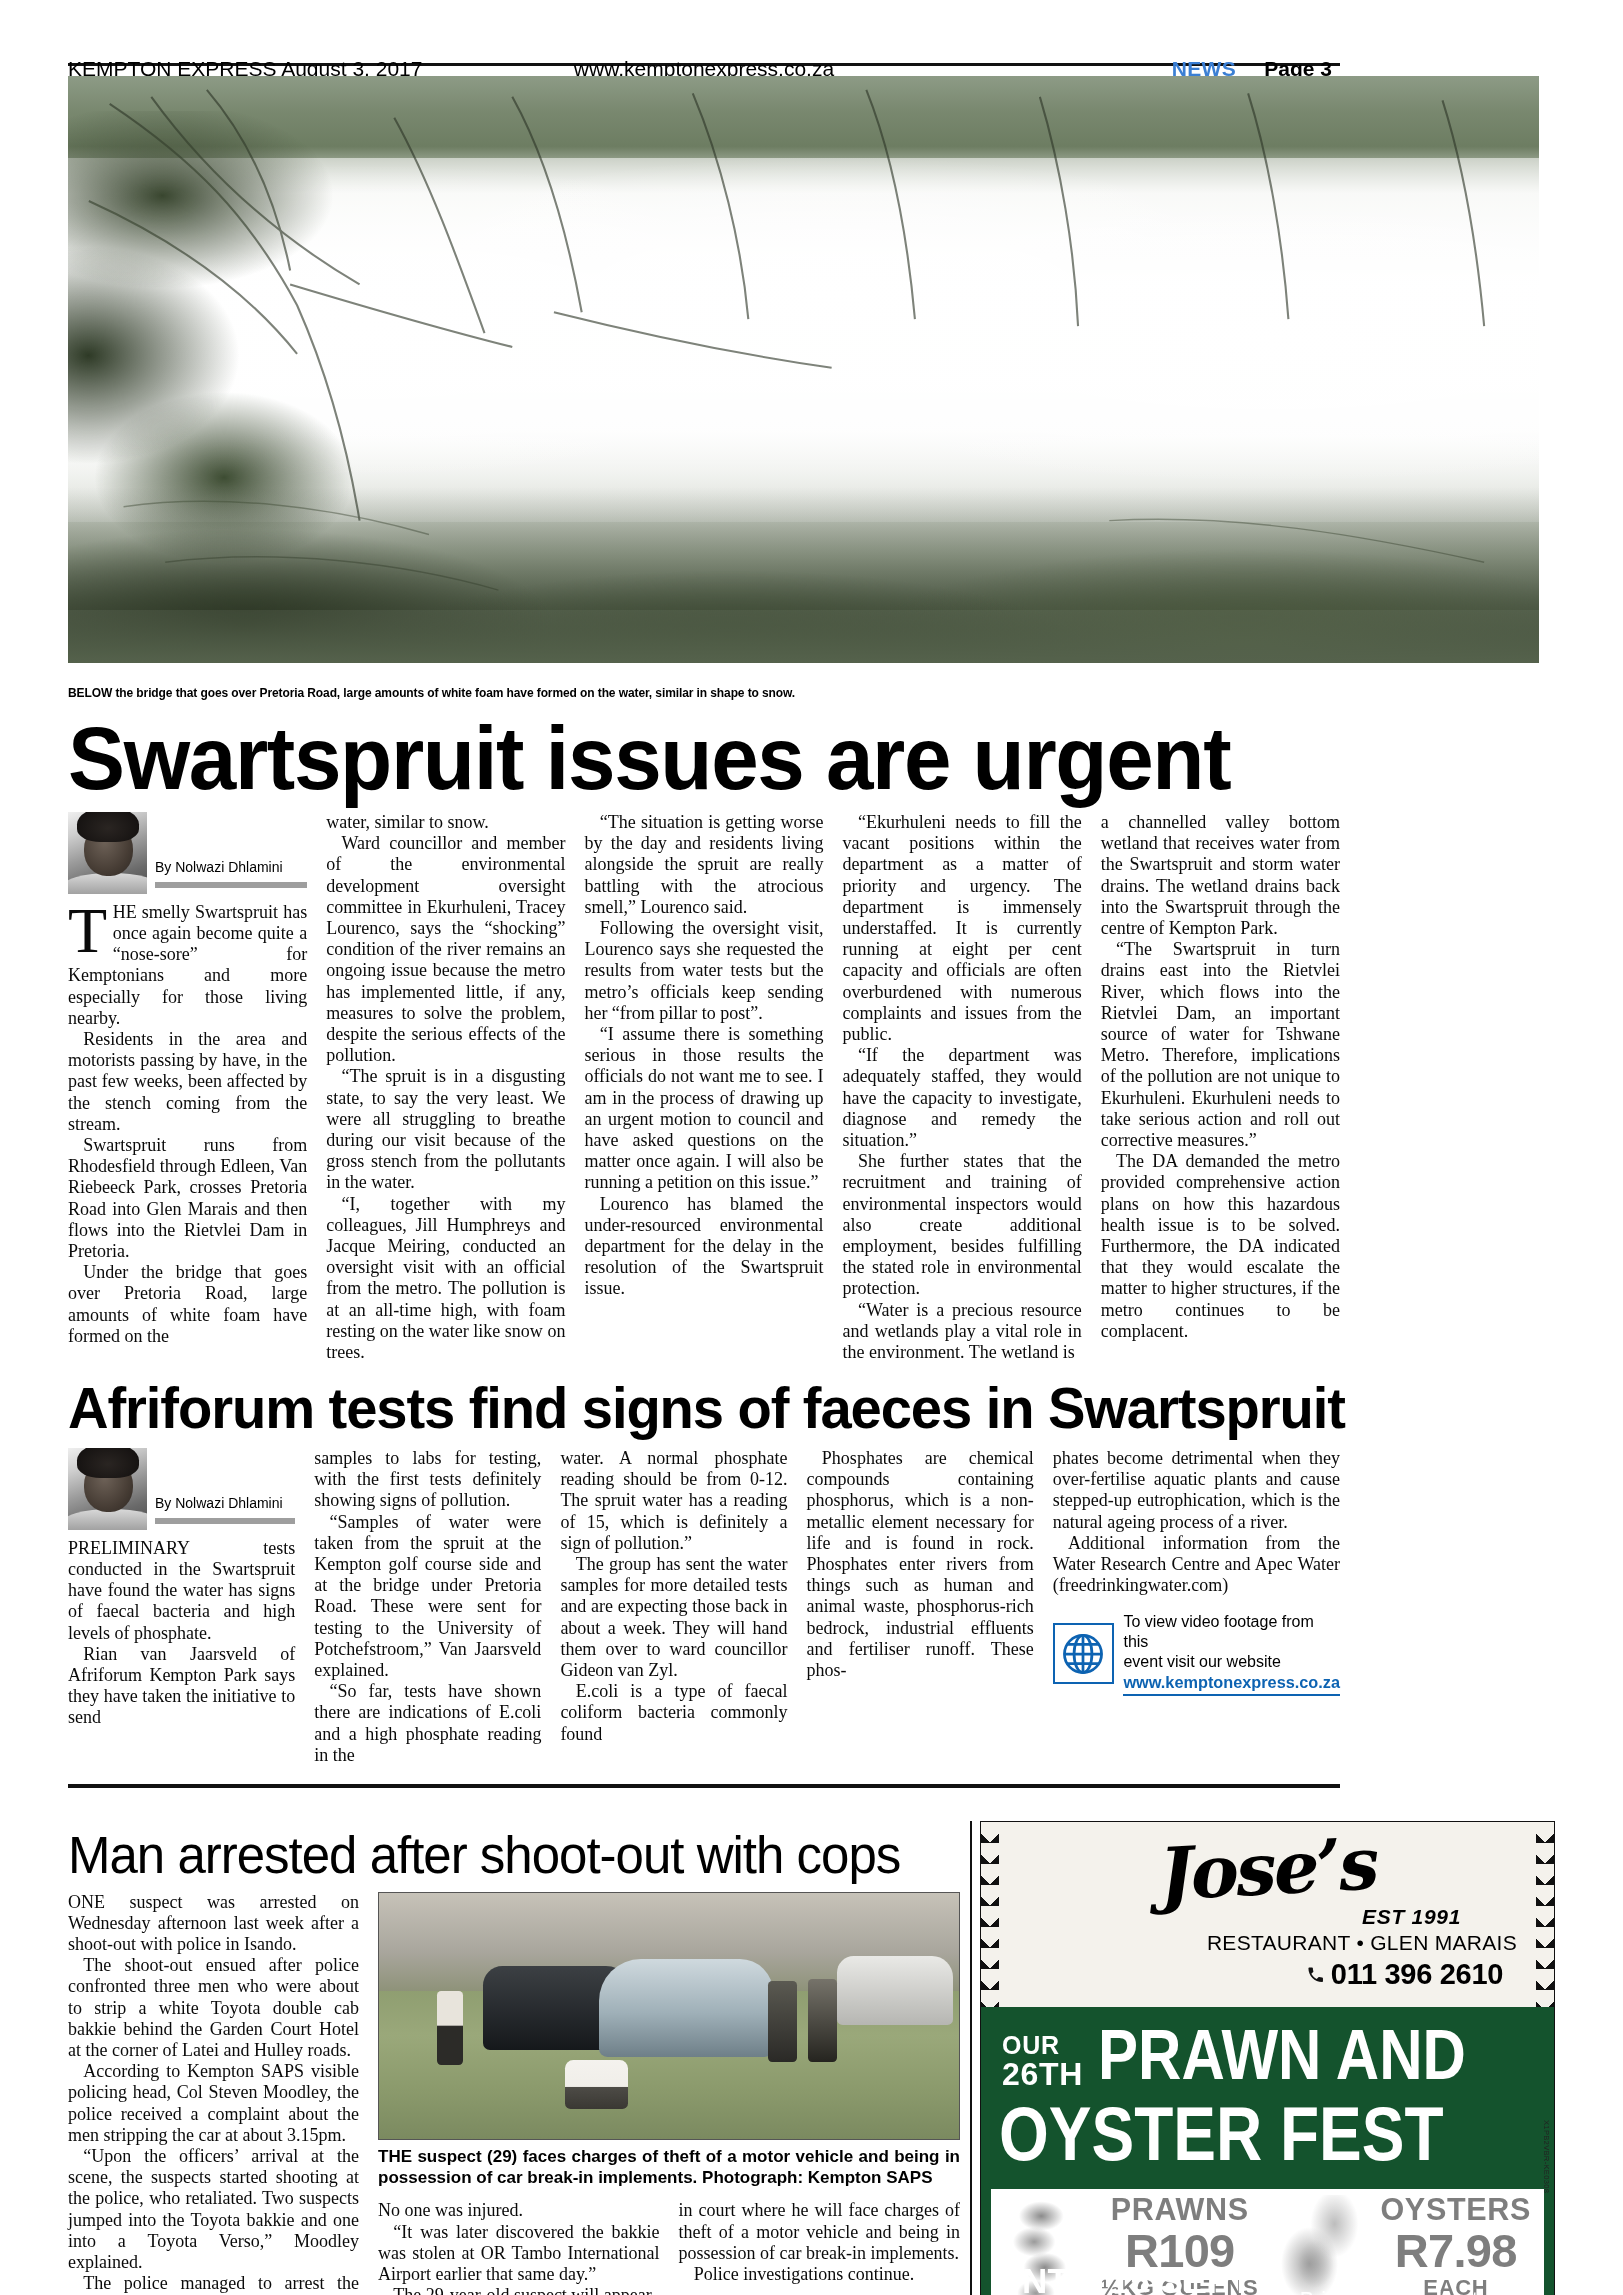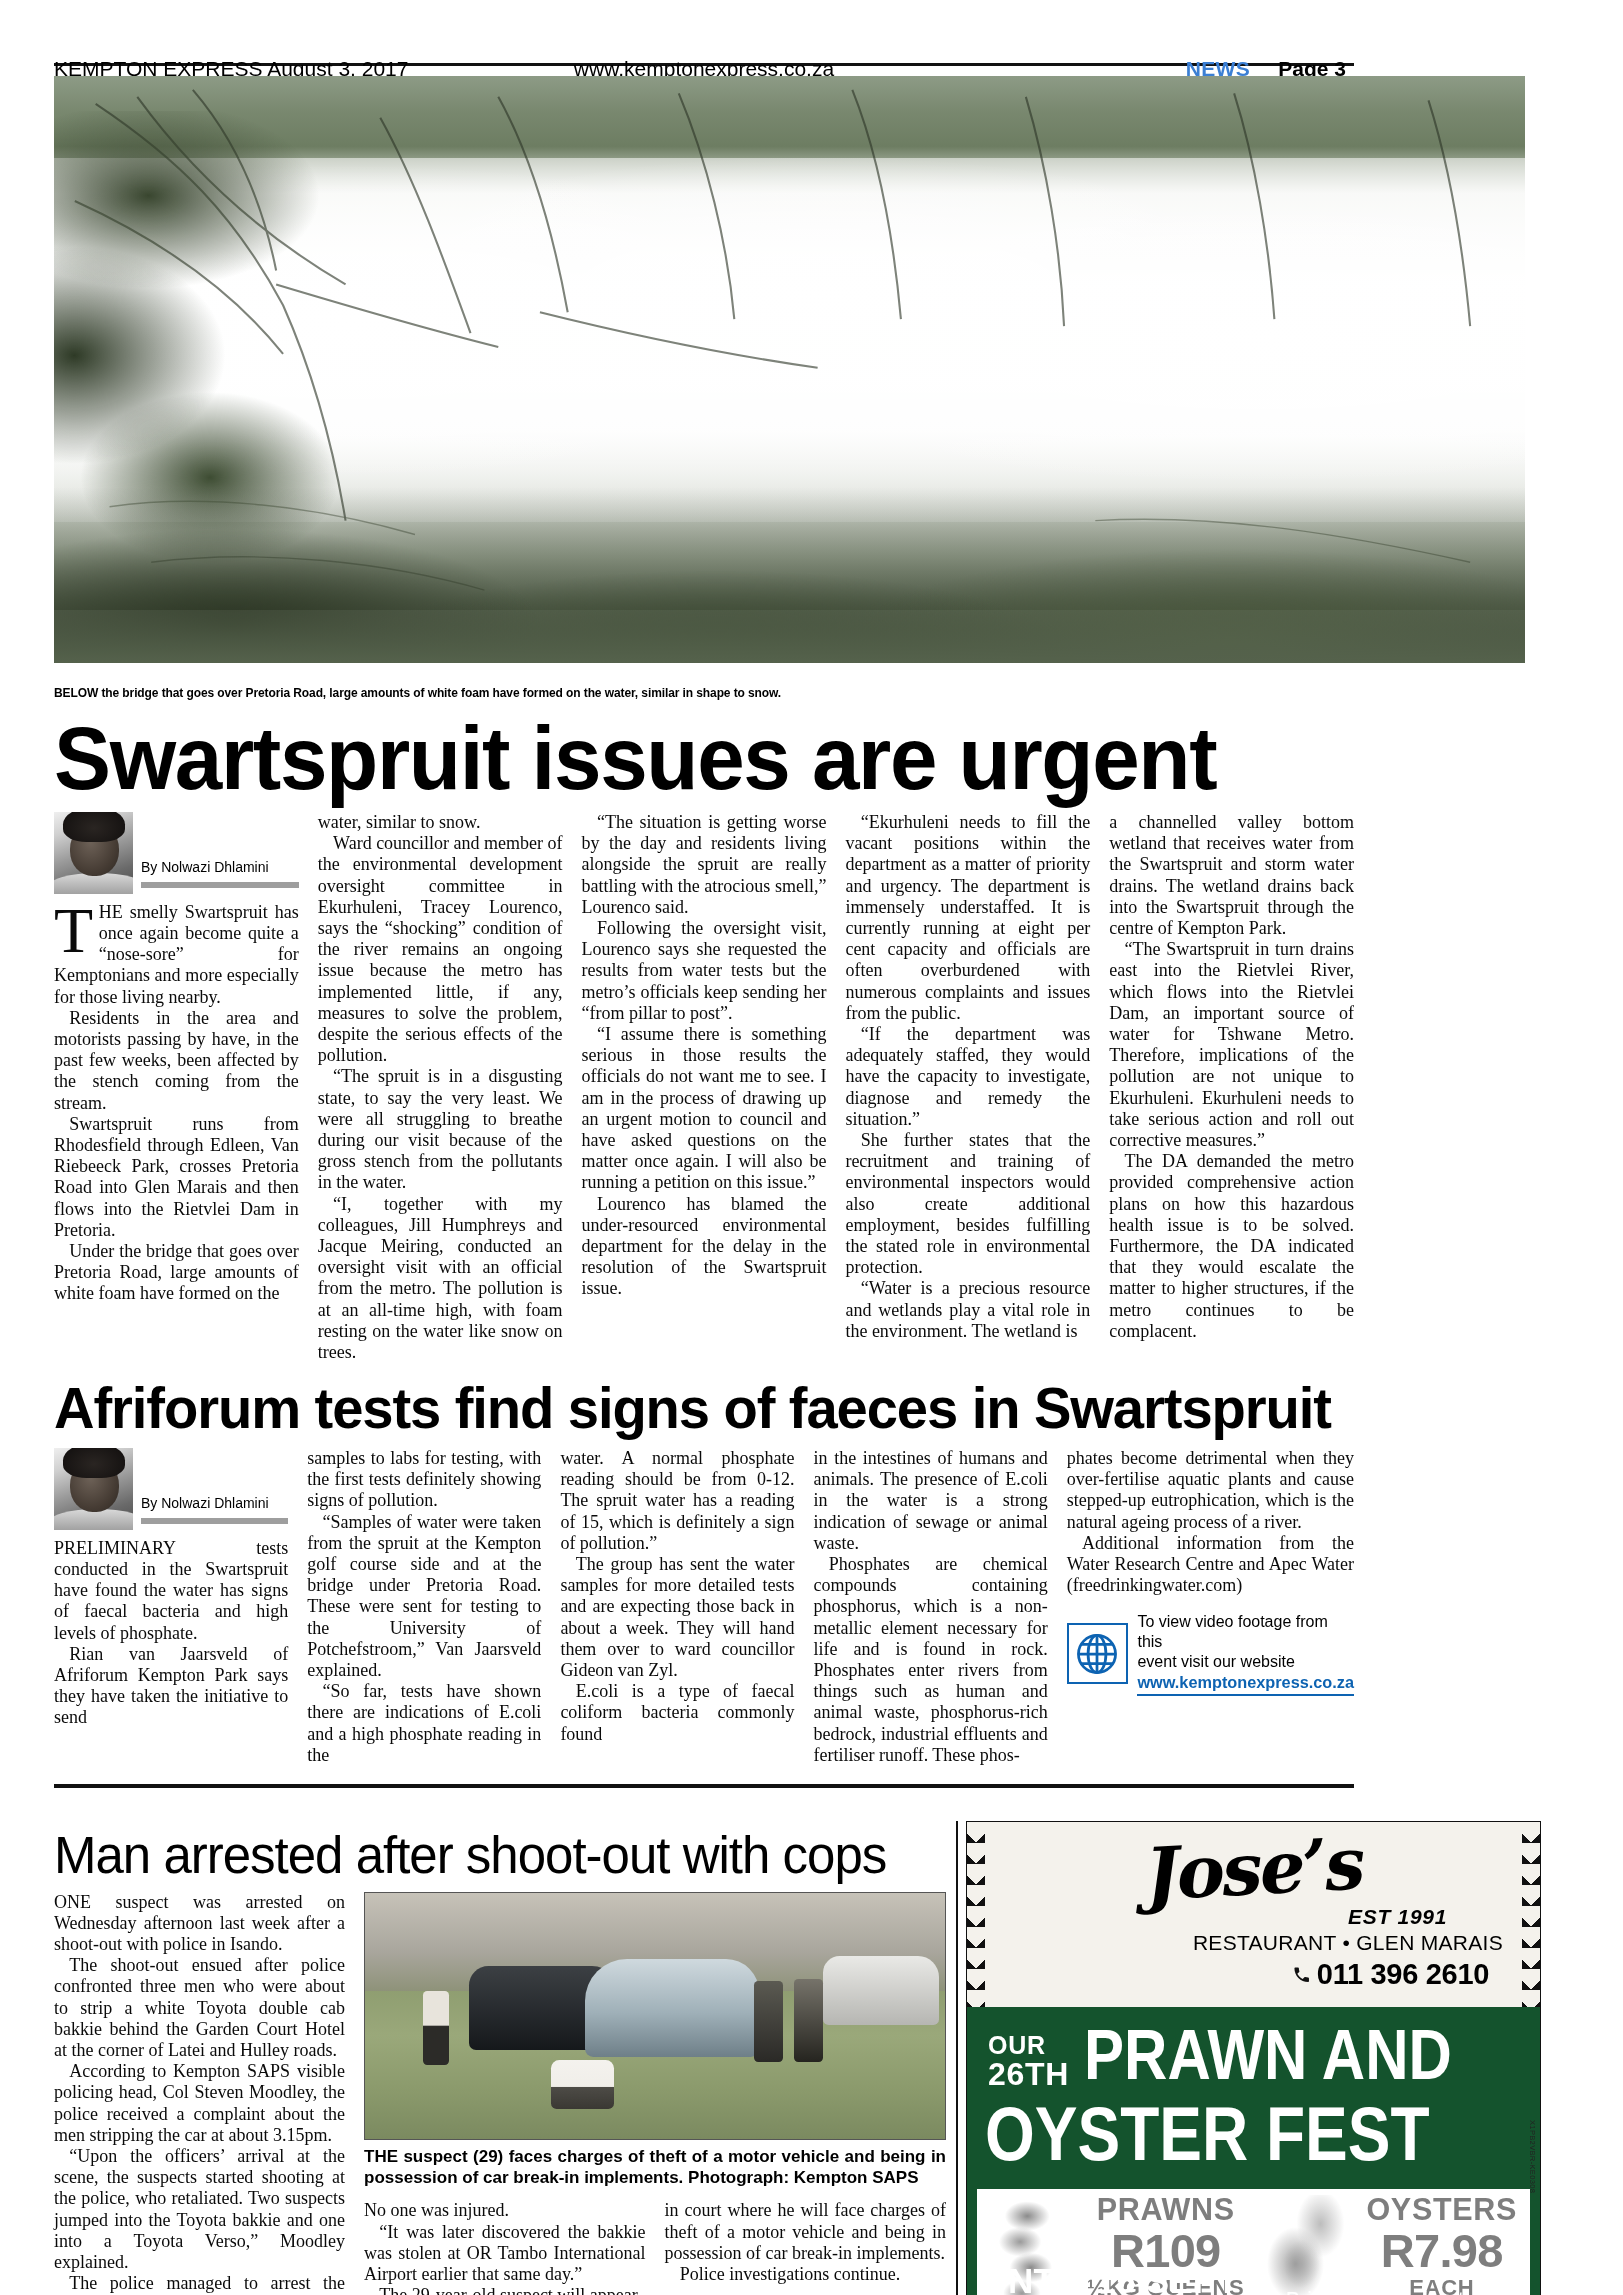--- a/index.html
+++ b/index.html
@@ -5,21 +5,21 @@
   * { box-sizing: border-box; margin: 0; padding: 0; }
   html, body {
     width: 1624px; height: 2295px;
     background: #ffffff;
     font-family: "Liberation Serif", serif;
     overflow: hidden;
   }
   .page {
     position: relative;
     width: 1408px; height: 2295px;
-    padding: 0 54px;
+    padding: 0 68px;
   }
 
   
   .masthead {
     display: flex; align-items: baseline;
     padding-top: 57px;
     font-family: "Liberation Sans", sans-serif;
     font-size: 21px;
     position: relative;
     height: 43px;
@@ -560,21 +560,20 @@
     <div class="col">
       <div class="body-txt">
         <p class="noind">water. A normal phosphate reading should be from 0-12. The spruit water has a reading of 15, which is definitely a sign of pollution.”</p>
         <p>The group has sent the water samples for more detailed tests and are expecting those back in about a week. They will hand them over to ward councillor Gideon van Zyl.</p>
         <p>E.coli is a type of faecal coliform bacteria commonly found</p>
       </div>
     </div>
 
     <div class="col">
       <div class="body-txt">
-        <p class="noind">in the intestines of humans and animals. The presence of E.coli in the water is a strong indication of sewage or animal waste.</p>
         <p>Phosphates are chemical compounds containing phosphorus, which is a non-metallic element necessary for life and is found in rock. Phosphates enter rivers from things such as human and animal waste, phosphorus-rich bedrock, industrial effluents and fertiliser runoff. These phos-</p>
       </div>
     </div>
 
     <div class="col">
       <div class="body-txt">
         <p class="noind">phates become detrimental when they over-fertilise aquatic plants and cause stepped-up eutrophication, which is the natural ageing process of a river.</p>
         <p>Additional information from the Water Research Centre and Apec Water (freedrinkingwater.com)</p>
       </div>
       <div class="webbox">

